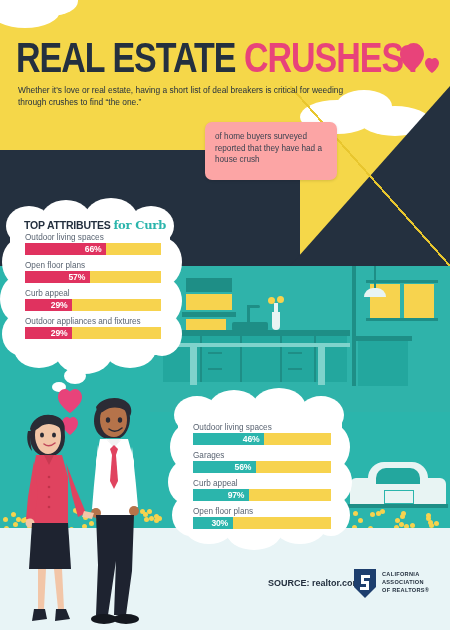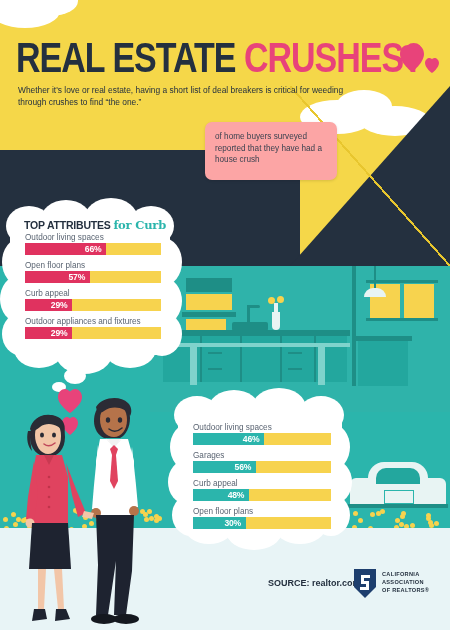--- a/index.html
+++ b/index.html
@@ -382,26 +382,26 @@
 
     <div class="barlabel" style="left:193px;top:451px;">Garages</div>
     <div class="track" style="left: 193px; top: 461px; width: 138px; background: rgb(247, 211, 78);"></div>
     <div class="fill men" style="left: 193px; top: 461px; width: 63.2px; background: rgb(43, 181, 172);">
         <span>56%</span>
       </div>
 
     <div class="barlabel" style="left:193px;top:479px;">Curb appeal</div>
     <div class="track" style="left: 193px; top: 489px; width: 138px; background: rgb(247, 211, 78);"></div>
     <div class="fill men" style="left: 193px; top: 489px; width: 56.3px; background: rgb(43, 181, 172);">
-        <span>48%</span>
+        <span>97%</span>
       </div>
 
     <div class="barlabel" style="left:193px;top:507px;">Open floor plans</div>
     <div class="track" style="left: 193px; top: 517px; width: 138px; background: rgb(247, 211, 78);"></div>
-    <div class="fill men" style="left: 193px; top: 517px; width: 53px; background: rgb(43, 181, 172);">
+    <div class="fill men" style="left: 193px; top: 517px; width: 40px; background: rgb(43, 181, 172);">
         <span>30%</span>
       </div>
   </div>
 
   <svg width="150" height="250" viewBox="0 0 150 250" style="position:absolute;left:8px;top:385px;">
 
     <path d="M62 28 C62 28 50 20 50 12 C50 7 53.5 4 57 4 C59.2 4 62 6.5 62 6.5 C62 6.5 64.8 4 67 4 C70.5 4 74 7 74 12 C74 20 62 28 62 28 Z" fill="#E8437A"></path>
     <path d="M62 50 C62 50 54 44 54 38 C54 34.5 56.5 32 59 32 C60.5 32 62 33.6 62 33.6 C62 33.6 63.5 32 65 32 C67.5 32 70 34.5 70 38 C70 44 62 50 62 50 Z" fill="#E8437A"></path>
 
     <path d="M86 36 C86 22 96 14 105 14 C115 14 122 21 122 33 C122 42 118 50 112 53 L96 53 C90 50 86 44 86 36 Z" fill="#2B2B35"></path>

